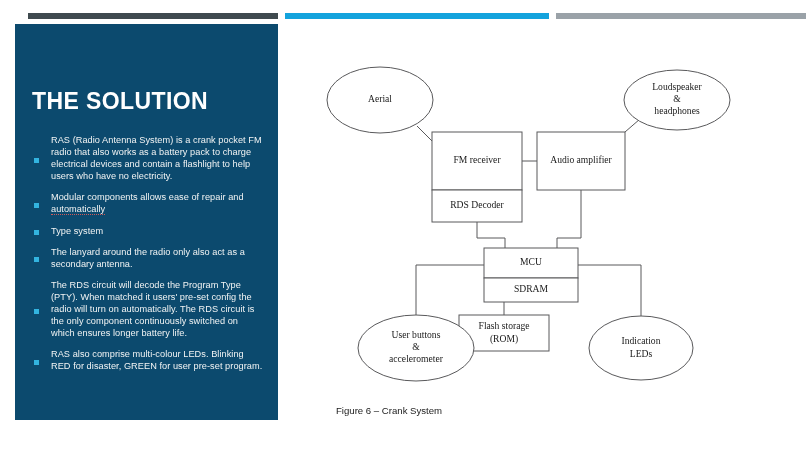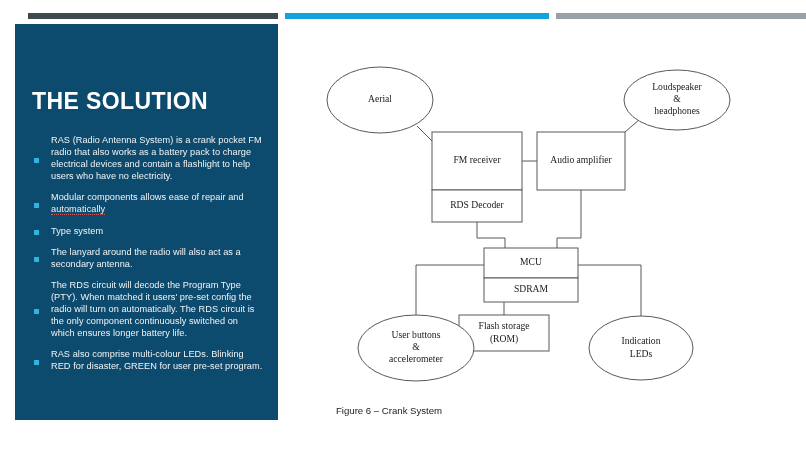--- a/index.html
+++ b/index.html
@@ -126,21 +126,21 @@
     <div class="bullet-row">
       <span class="bullet-marker"></span>
       <span class="bullet-text">Modular components allows ease of repair and <span class="spell">automatically</span> </span>
     </div>
     <div class="bullet-row">
       <span class="bullet-marker"></span>
       <span class="bullet-text">Type system</span>
     </div>
     <div class="bullet-row">
       <span class="bullet-marker"></span>
-      <span class="bullet-text">The lanyard around the radio will also act as a secondary antenna.</span>
+      <span class="bullet-text">The lanyard around the radio only also act as a secondary antenna.</span>
     </div>
     <div class="bullet-row">
       <span class="bullet-marker"></span>
       <span class="bullet-text">The RDS circuit will decode the Program Type (PTY). When matched it users' pre-set config the radio will turn on automatically. The RDS circuit is the only component continuously switched on which ensures longer battery life.</span>
     </div>
     <div class="bullet-row">
       <span class="bullet-marker"></span>
       <span class="bullet-text">RAS also comprise multi-colour LEDs. Blinking RED for disaster, GREEN for user pre-set program.</span>
     </div>
   </div>

